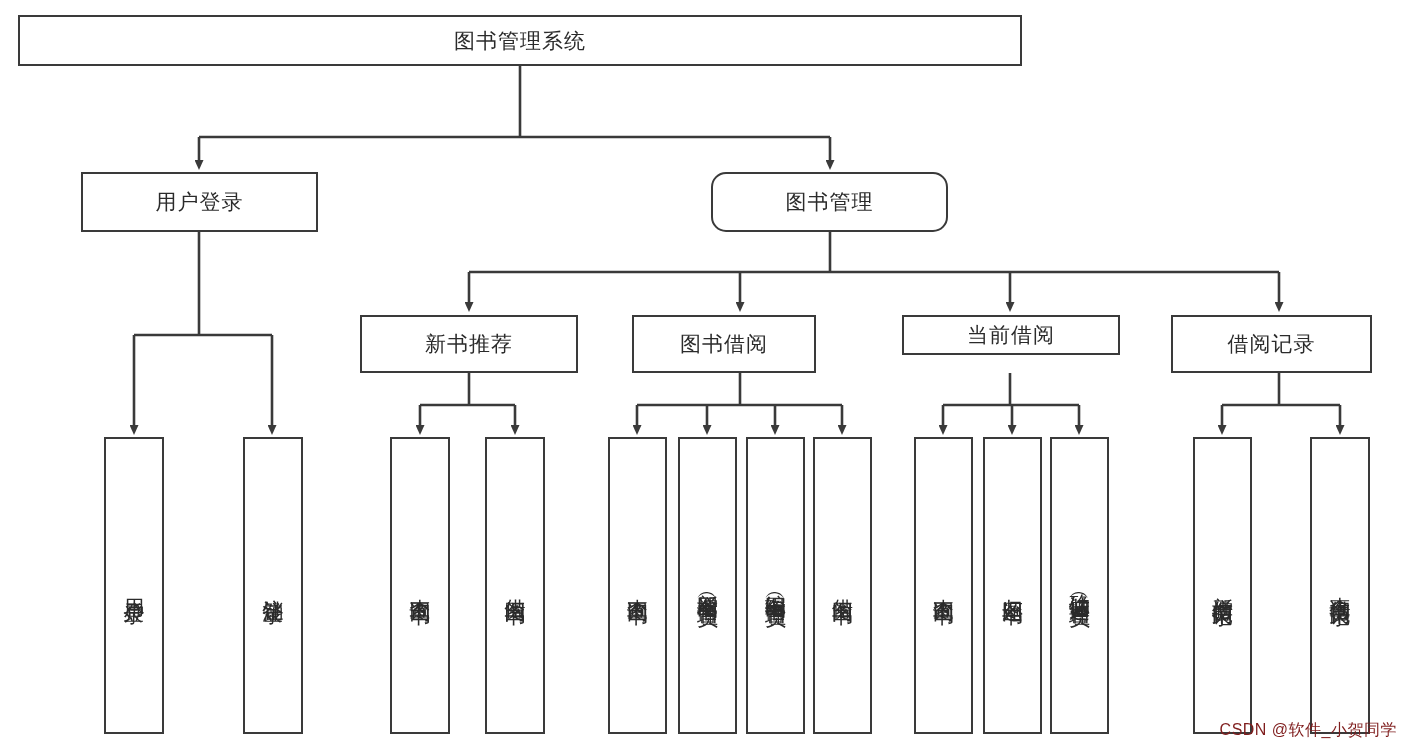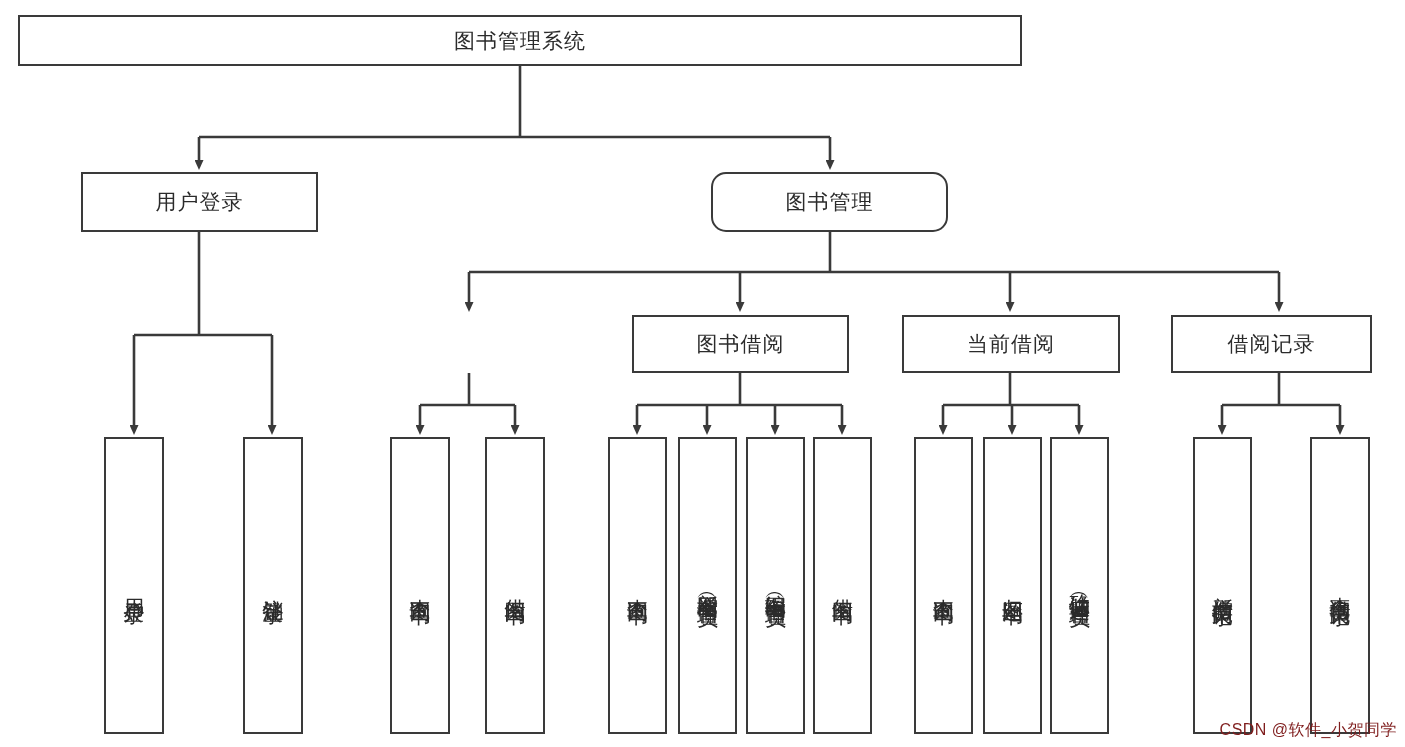--- a/index.html
+++ b/index.html
@@ -124,24 +124,27 @@
     <span>图书管理系统</span>
   </div>
 
   <div class="node h" style="left:81px; top:172px; width:237px; height:60px;">
     <span>用户登录</span>
   </div>
   <div class="node h" style="left:711px; top:172px; width:237px; height:60px;border-radius:15px;">
     <span>图书管理</span>
   </div>
 
-  <div class="node h" style="left:632px; top:315px; width:217px; height:58px;">
+  <div class="node h" style="left:360px; top:315px; width:218px; height:58px;">
+    <span>新书推荐</span>
+  </div>
+  <div class="node h" style="left:632px; top:315px; width:184px; height:58px;">
     <span>图书借阅</span>
   </div>
-  <div class="node h" style="left:902px; top:315px; width:218px; height:58px;">
+  <div class="node h" style="left:902px; top:315px; width:218px; height:40px;">
     <span>当前借阅</span>
   </div>
   <div class="node h" style="left:1171px; top:315px; width:201px; height:58px;align-items:center;">
     <span>借阅记录</span>
   </div>
 
   <div class="node v" style="left:104px; top:437px; width:60px; height:297px;">
     <span class="vlabel">用户登录</span>
   </div>
   <div class="node v" style="left:243px; top:437px; width:60px; height:297px;">

